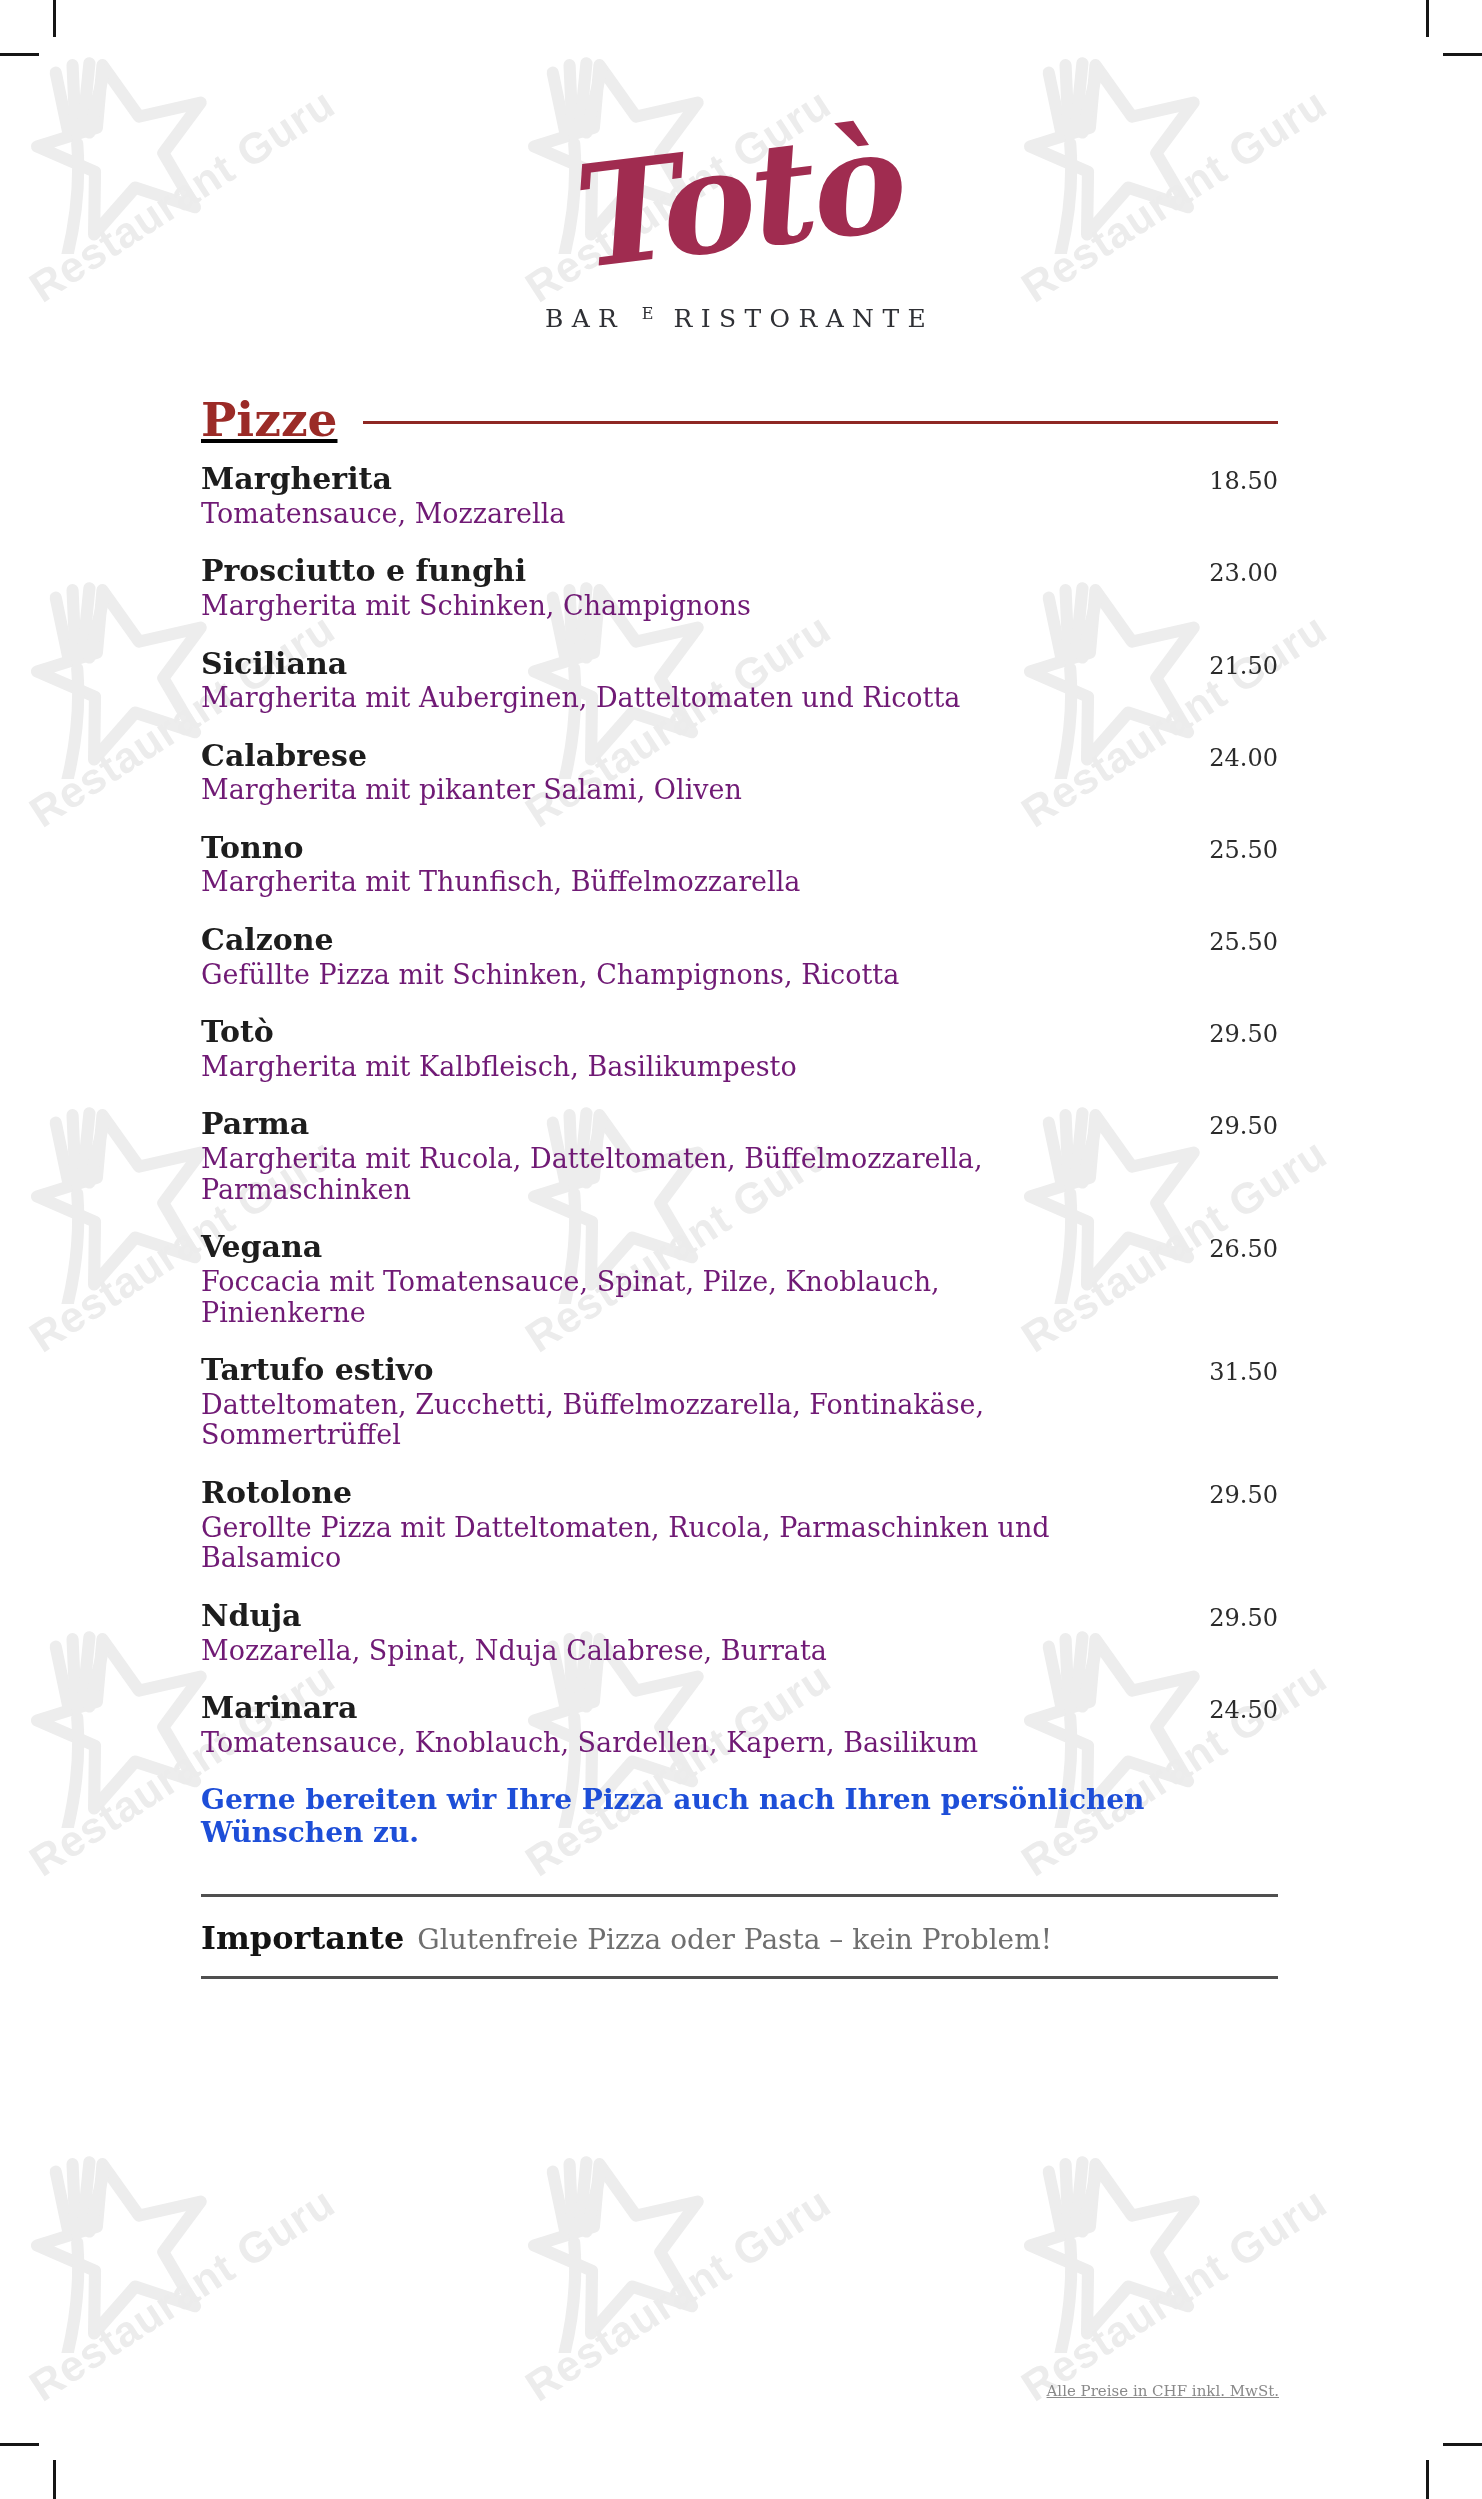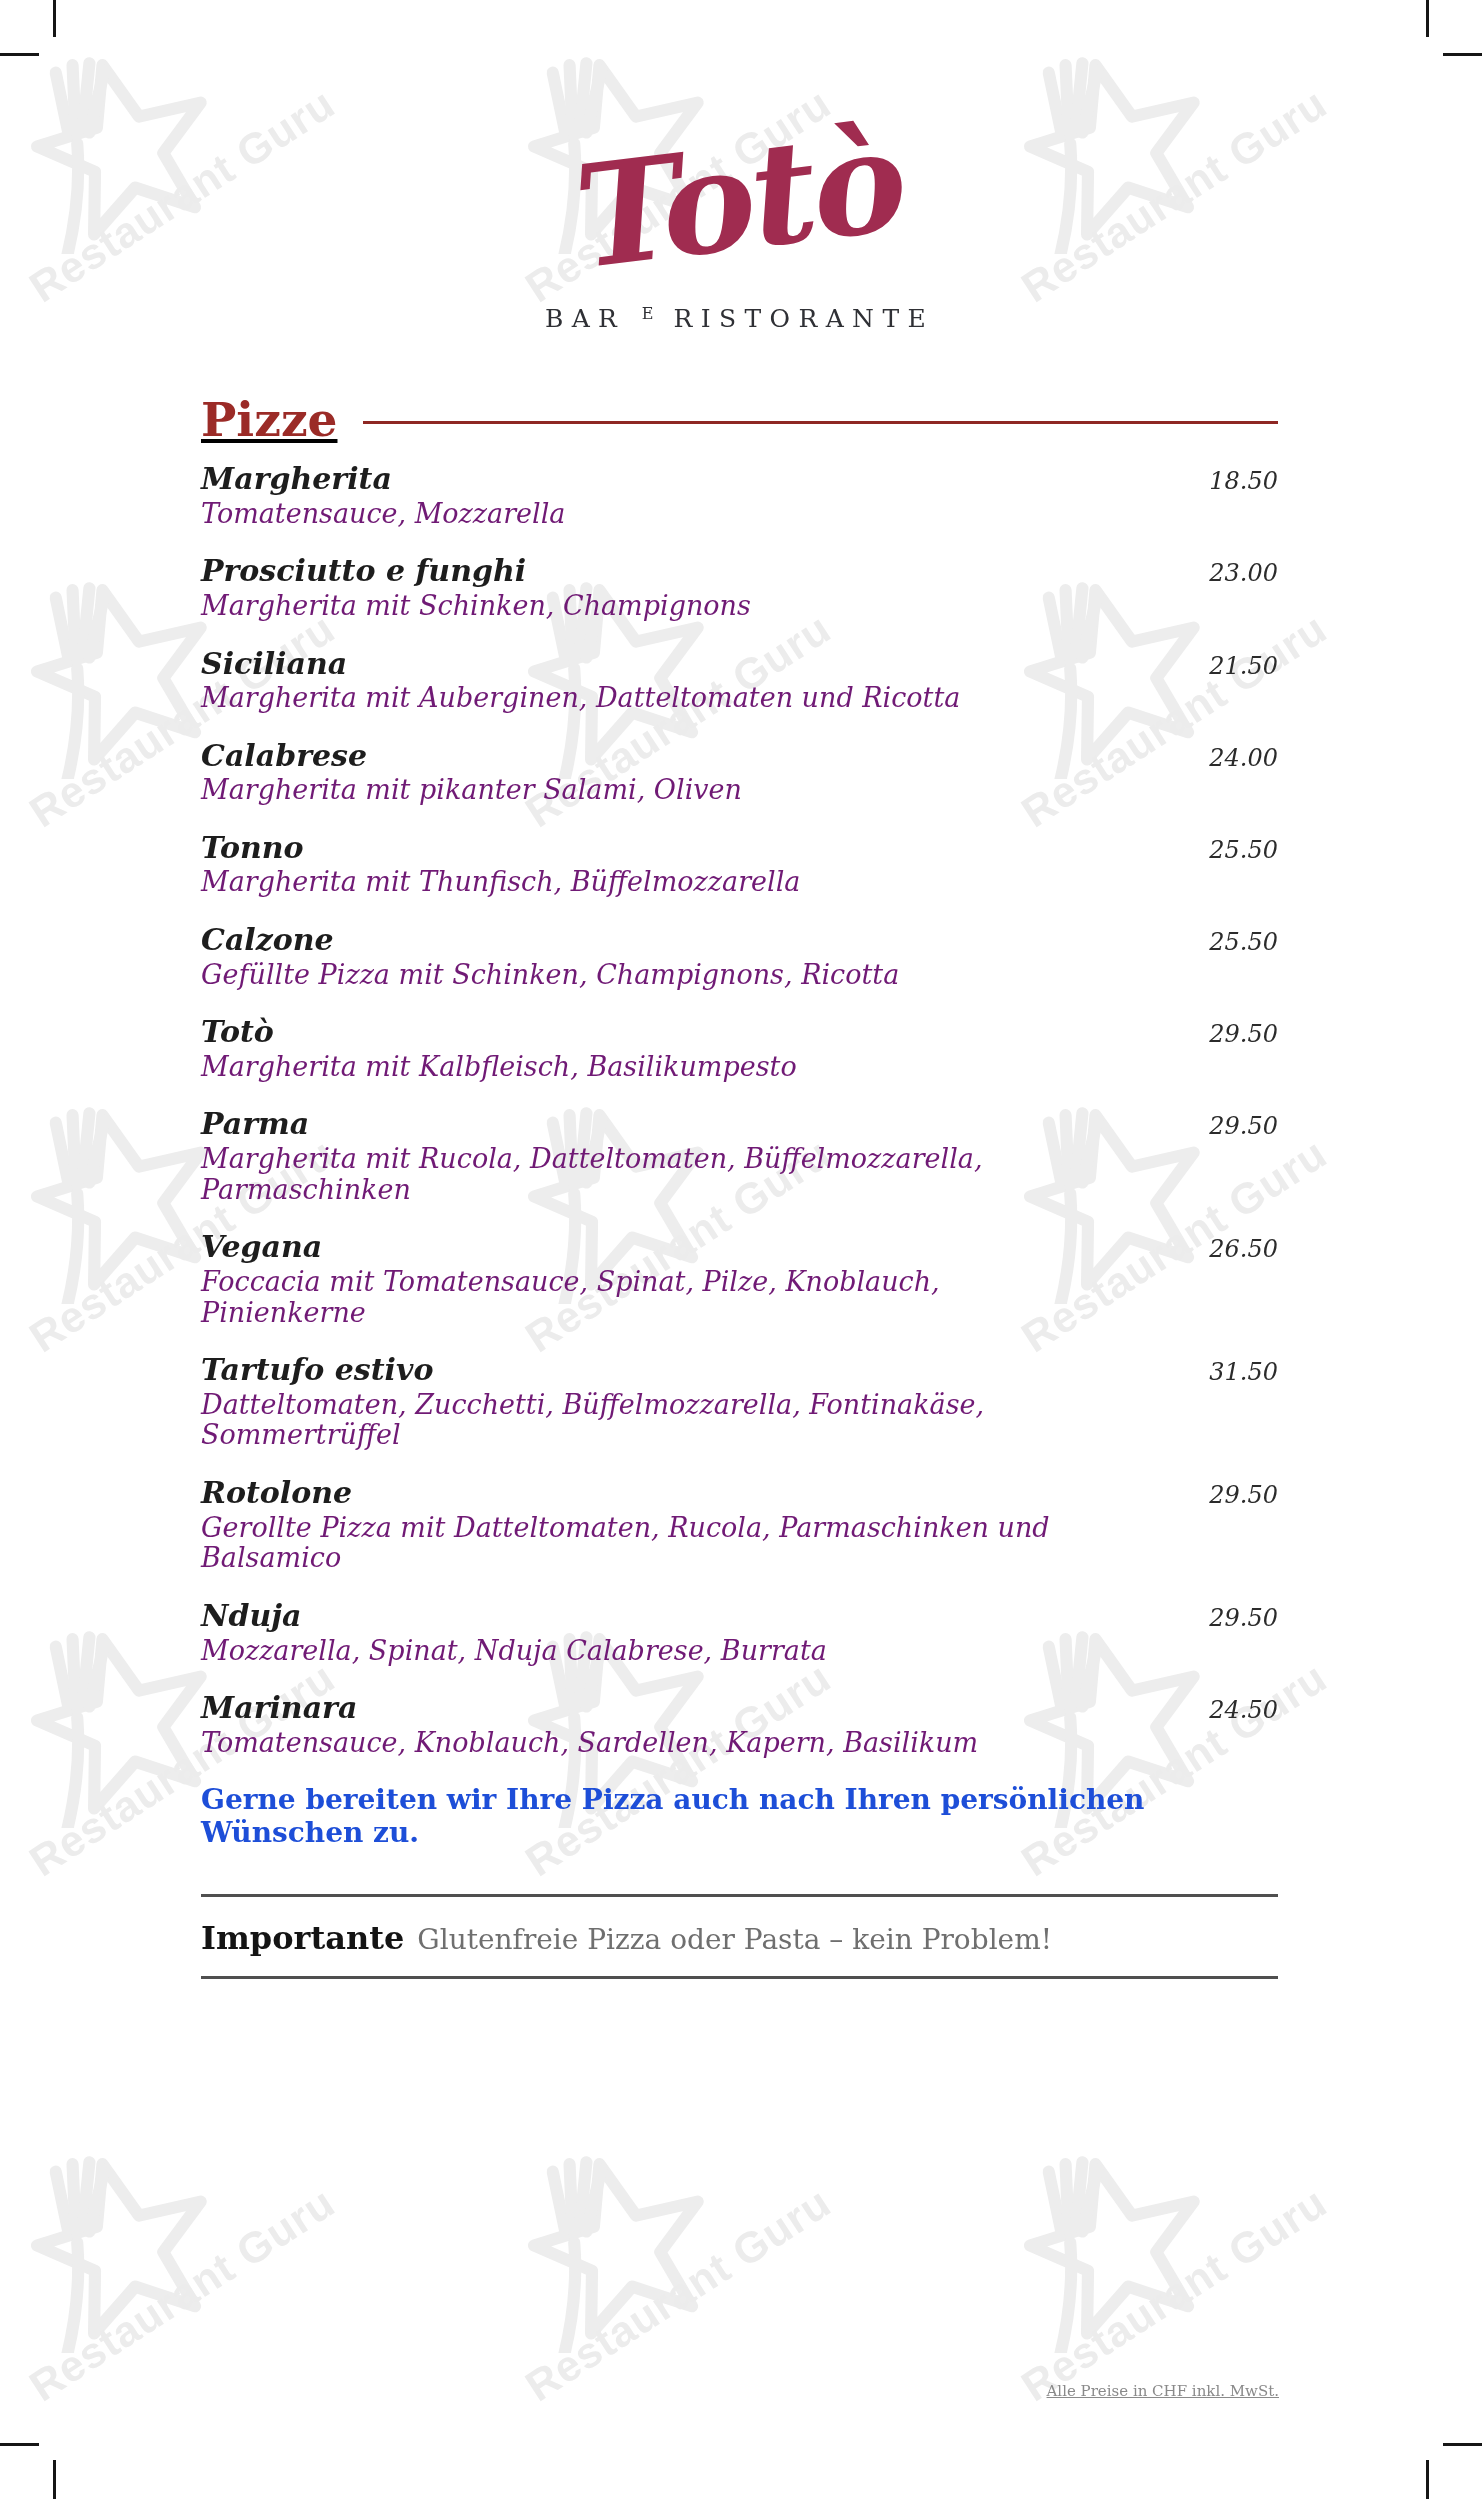--- a/index.html
+++ b/index.html
@@ -27,21 +27,21 @@
                transform:rotate(-7deg);letter-spacing:-3.7px;}
   .logo-sub{margin-top:17px;font-family:"DejaVu Serif",serif;font-weight:400;
             font-size:25px;letter-spacing:8.4px;color:#2f3035;}
   .logo-sub .sup-e{font-size:16px;vertical-align:8.4px;letter-spacing:3.7px;}
 
   .section-header{display:flex;align-items:center;margin-top:60px;text-decoration:underline;}
   .section-title{font-weight:700;font-size:47px;color:#9b2b27;line-height:1.1;}
   .section-rule{flex:1;height:2.8px;background:#8e2723;margin-left:26px;margin-top:5.6px;}
 
   .menu-items{margin-top:17px;}
-  .menu-item{margin-bottom:25px;font-style:italic;}
+  .menu-item{margin-bottom:25px;}
   .item-row{display:flex;justify-content:space-between;align-items:baseline;}
   .item-name{font-weight:700;font-size:30px;color:#1d1d1d;line-height:1.12;}
   .item-price{font-weight:400;font-size:24px;color:#2b2b2b;}
   .item-desc{font-weight:400;font-size:27px;color:#701a75;line-height:1.14;
              max-width:853px;margin-top:2.8px;}
 
   .custom-note{margin-top:19px;font-weight:700;font-size:28px;color:#1d4ed8;}
   .divider{height:2.8px;background:#4f4f4f;}
   .divider-1{margin-top:45px;}
   .divider-2{margin-top:17px;}

